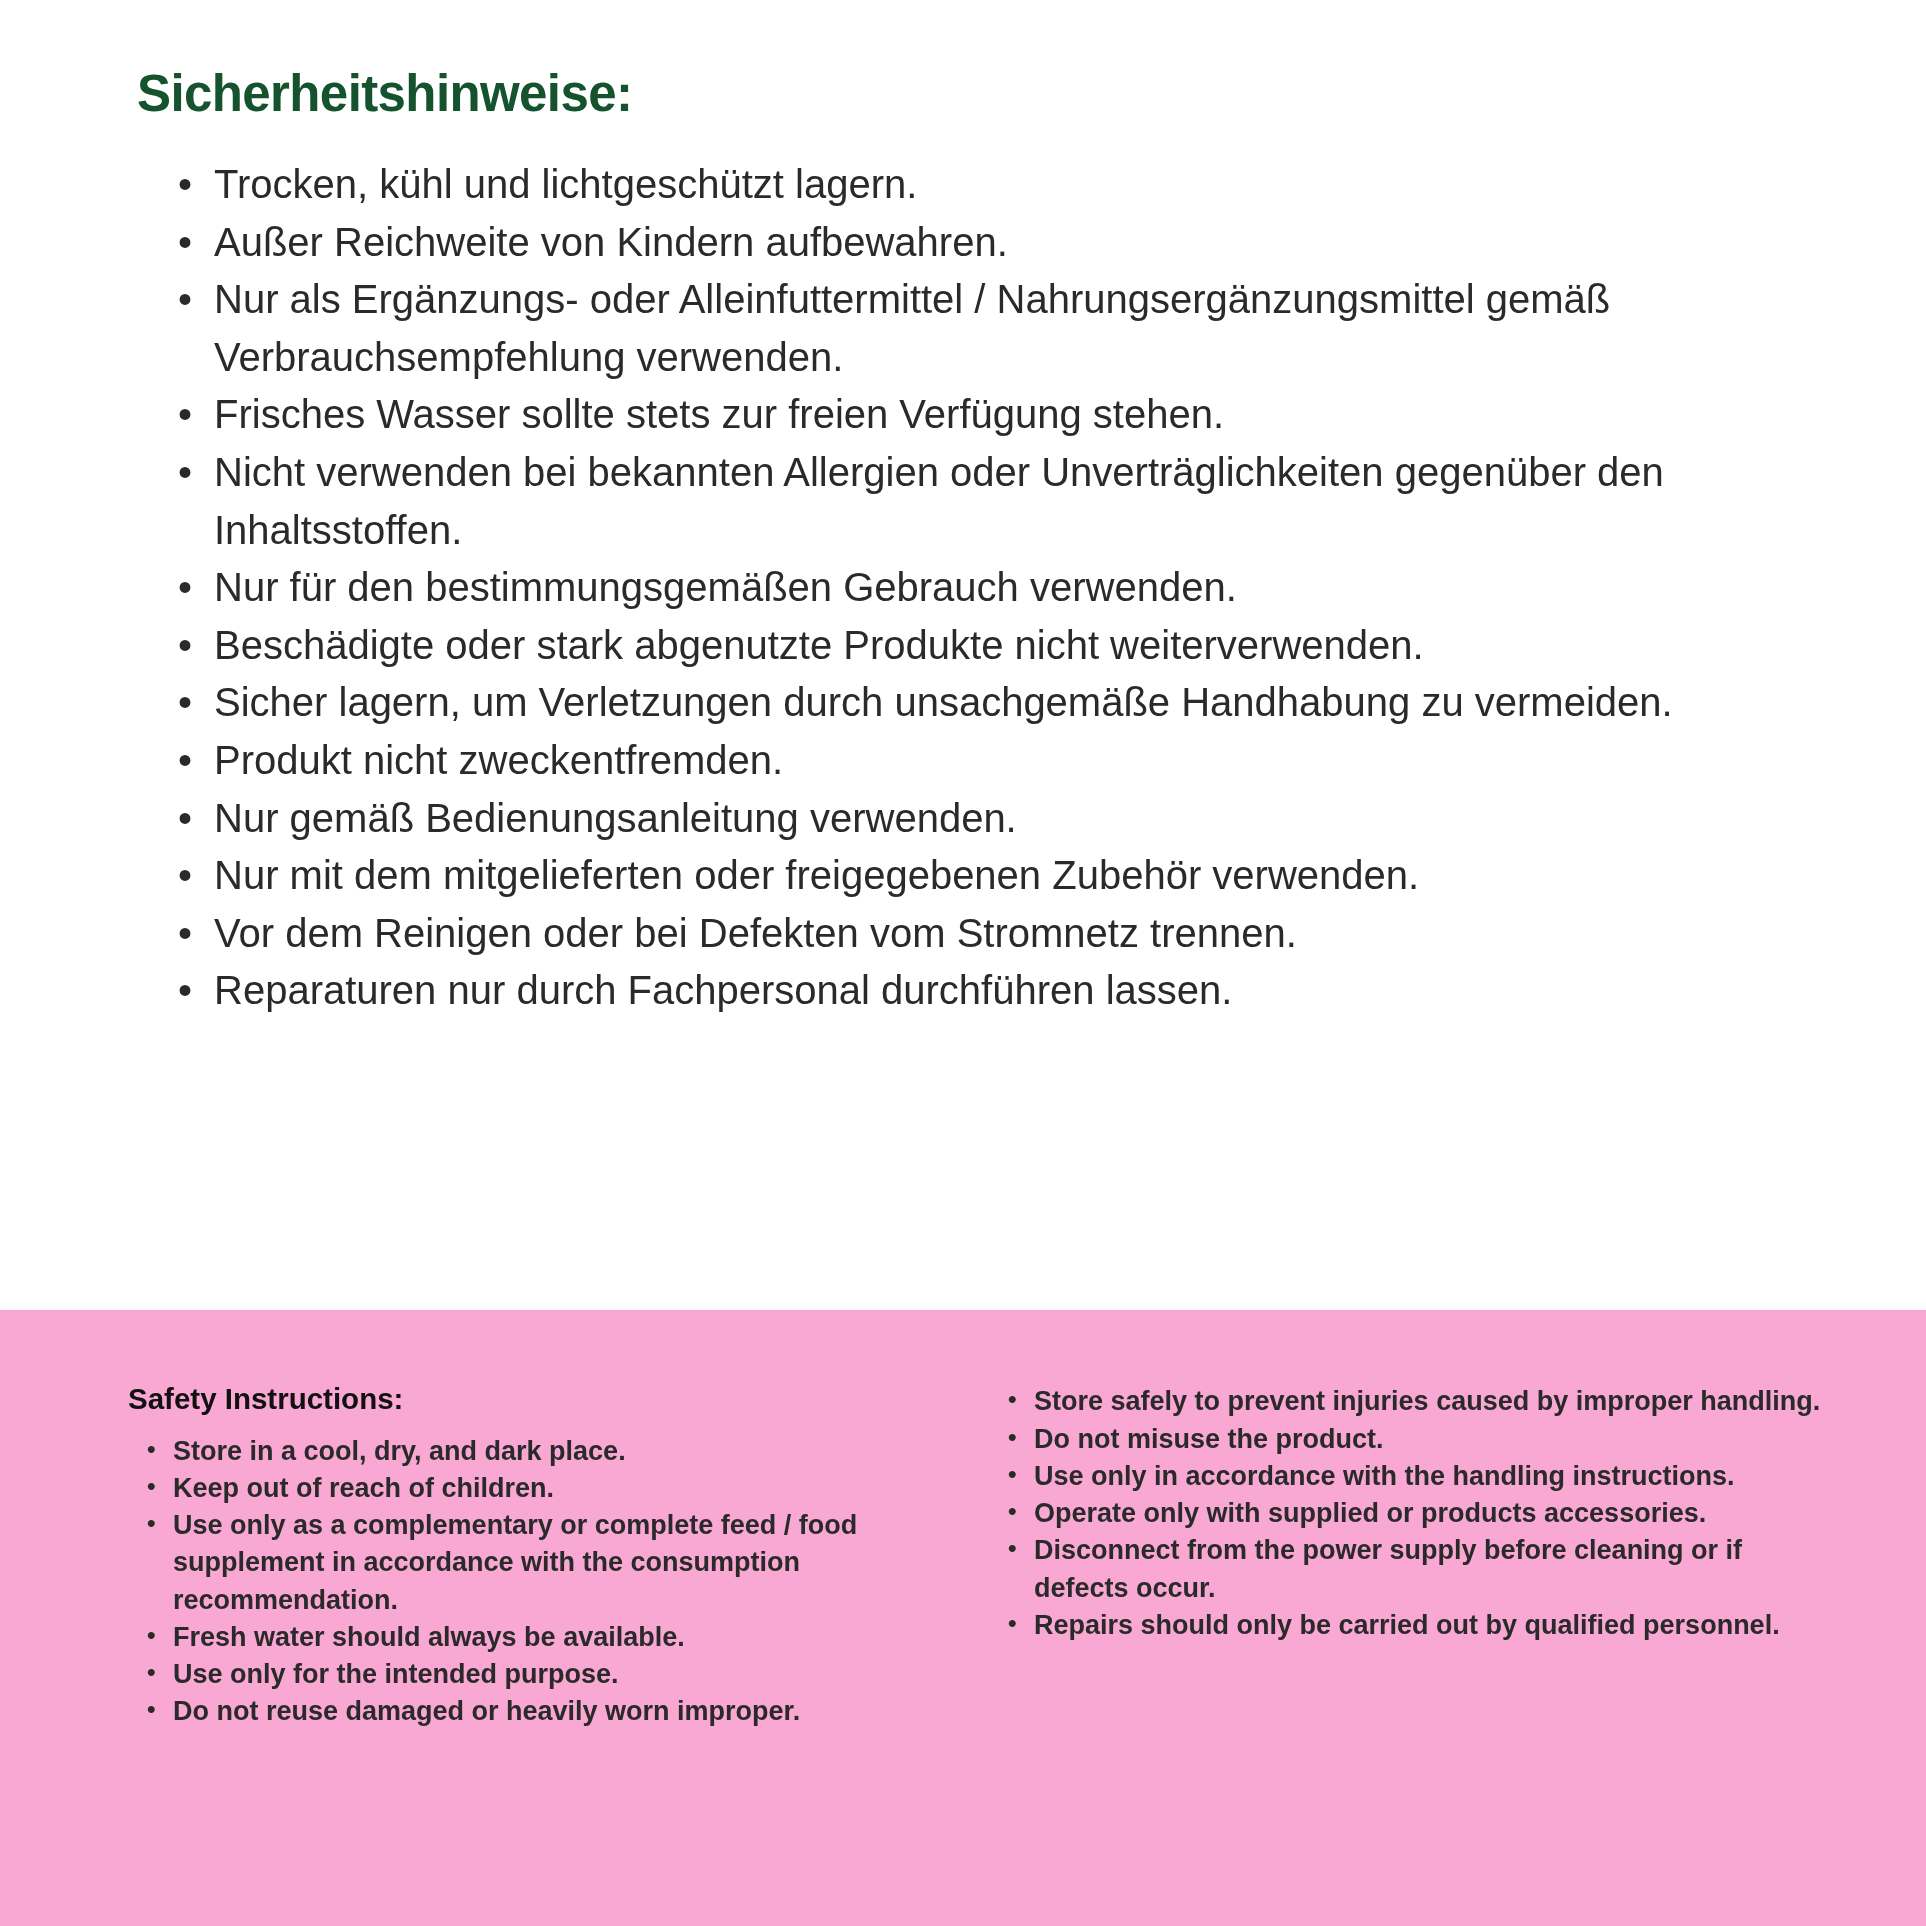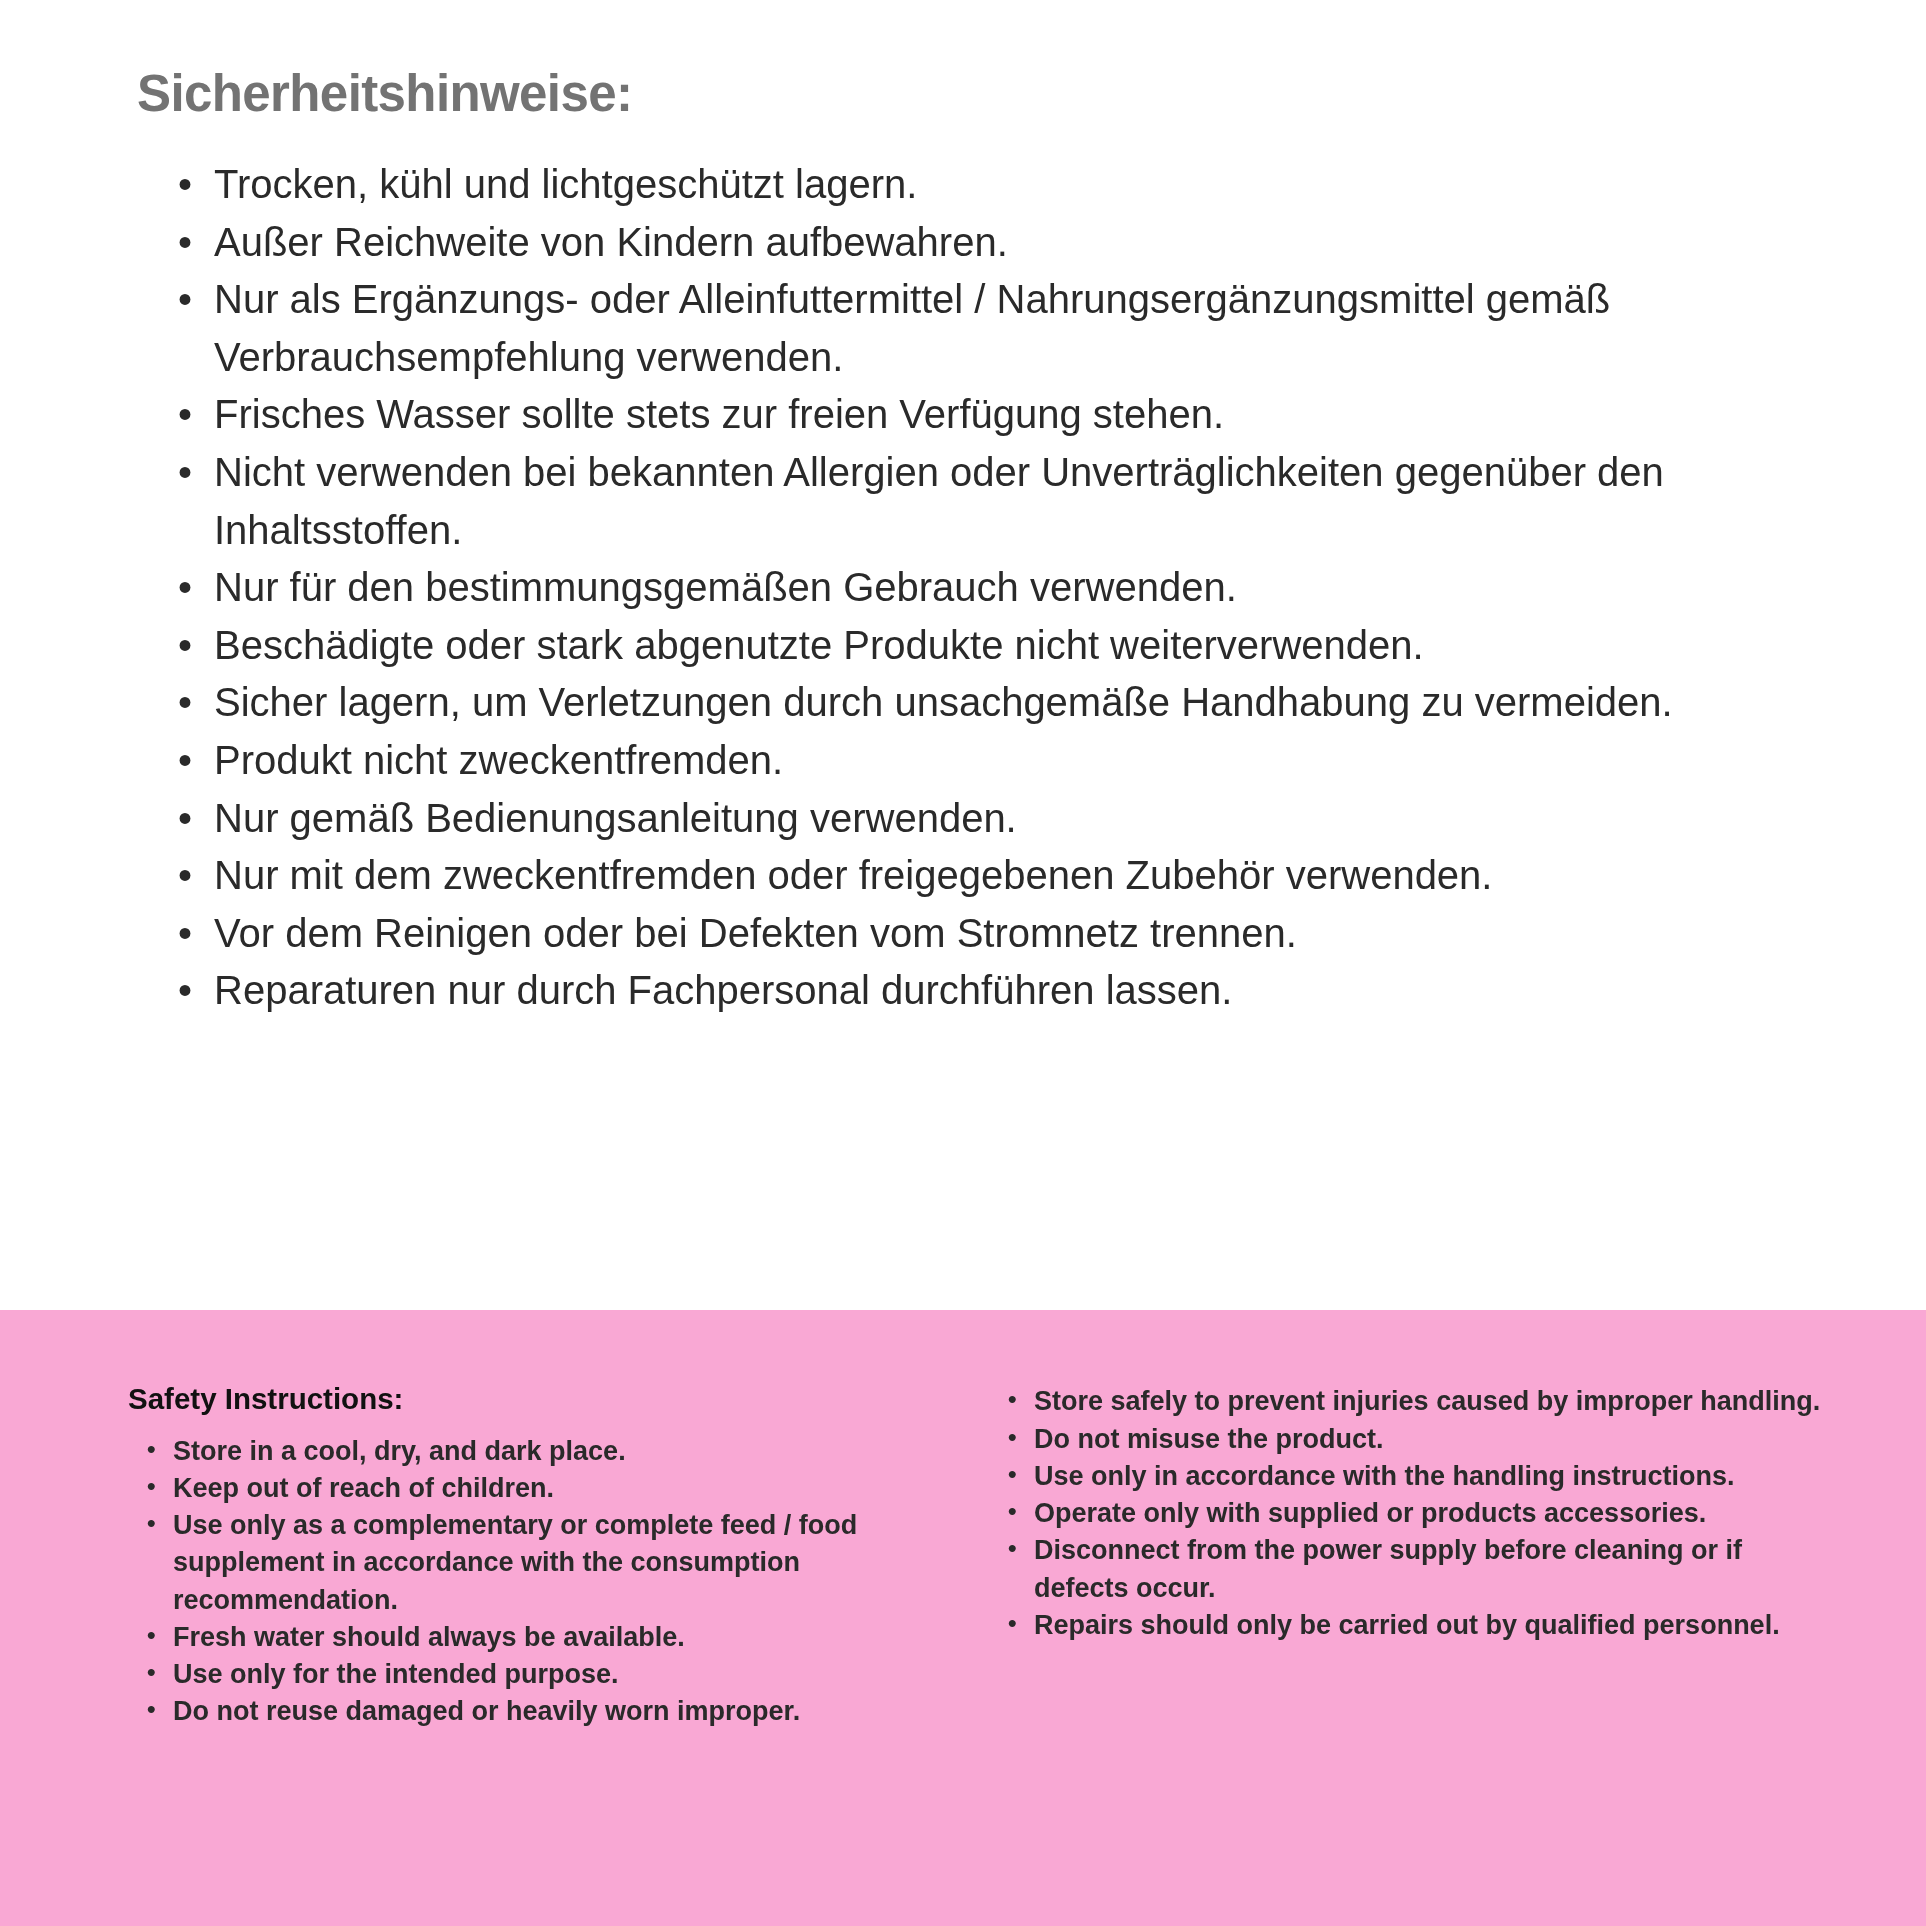--- a/index.html
+++ b/index.html
@@ -19,21 +19,21 @@
   .german-panel {
     box-sizing: border-box;
     height: 1310px;
     padding: 64px 116px 0 137px;
     background: #ffffff;
   }
   .german-heading {
     margin: 0 0 33px 0;
     font-size: 51px;
     font-weight: 700;
-    color: #737373;
+    color: #14532d;
     letter-spacing: -0.6px;
   }
   .german-list {
     margin: 0;
     padding: 0 0 0 41px;
     list-style: none;
     max-width: 1592px;
   }
   .german-list li {
     position: relative;
@@ -100,21 +100,21 @@
       <li>Trocken, kühl und lichtgeschützt lagern.</li>
       <li>Außer Reichweite von Kindern aufbewahren.</li>
       <li>Nur als Ergänzungs- oder Alleinfuttermittel / Nahrungsergänzungsmittel gemäß Verbrauchsempfehlung verwenden.</li>
       <li>Frisches Wasser sollte stets zur freien Verfügung stehen.</li>
       <li>Nicht verwenden bei bekannten Allergien oder Unverträglichkeiten gegenüber den Inhaltsstoffen.</li>
       <li>Nur für den bestimmungsgemäßen Gebrauch verwenden.</li>
       <li>Beschädigte oder stark abgenutzte Produkte nicht weiterverwenden.</li>
       <li>Sicher lagern, um Verletzungen durch unsachgemäße Handhabung zu vermeiden.</li>
       <li>Produkt nicht zweckentfremden.</li>
       <li>Nur gemäß Bedienungsanleitung verwenden.</li>
-      <li>Nur mit dem zweckentfremden oder freigegebenen Zubehör verwenden.</li>
+      <li>Nur mit dem mitgelieferten oder freigegebenen Zubehör verwenden.</li>
       <li>Vor dem Reinigen oder bei Defekten vom Stromnetz trennen.</li>
       <li>Reparaturen nur durch Fachpersonal durchführen lassen.</li>
     </ul>
   </section>
 
   <section class="english-panel">
 
     <div class="english-col-left">
       <h2 class="english-heading">Safety Instructions:</h2>
       <ul class="english-list">

